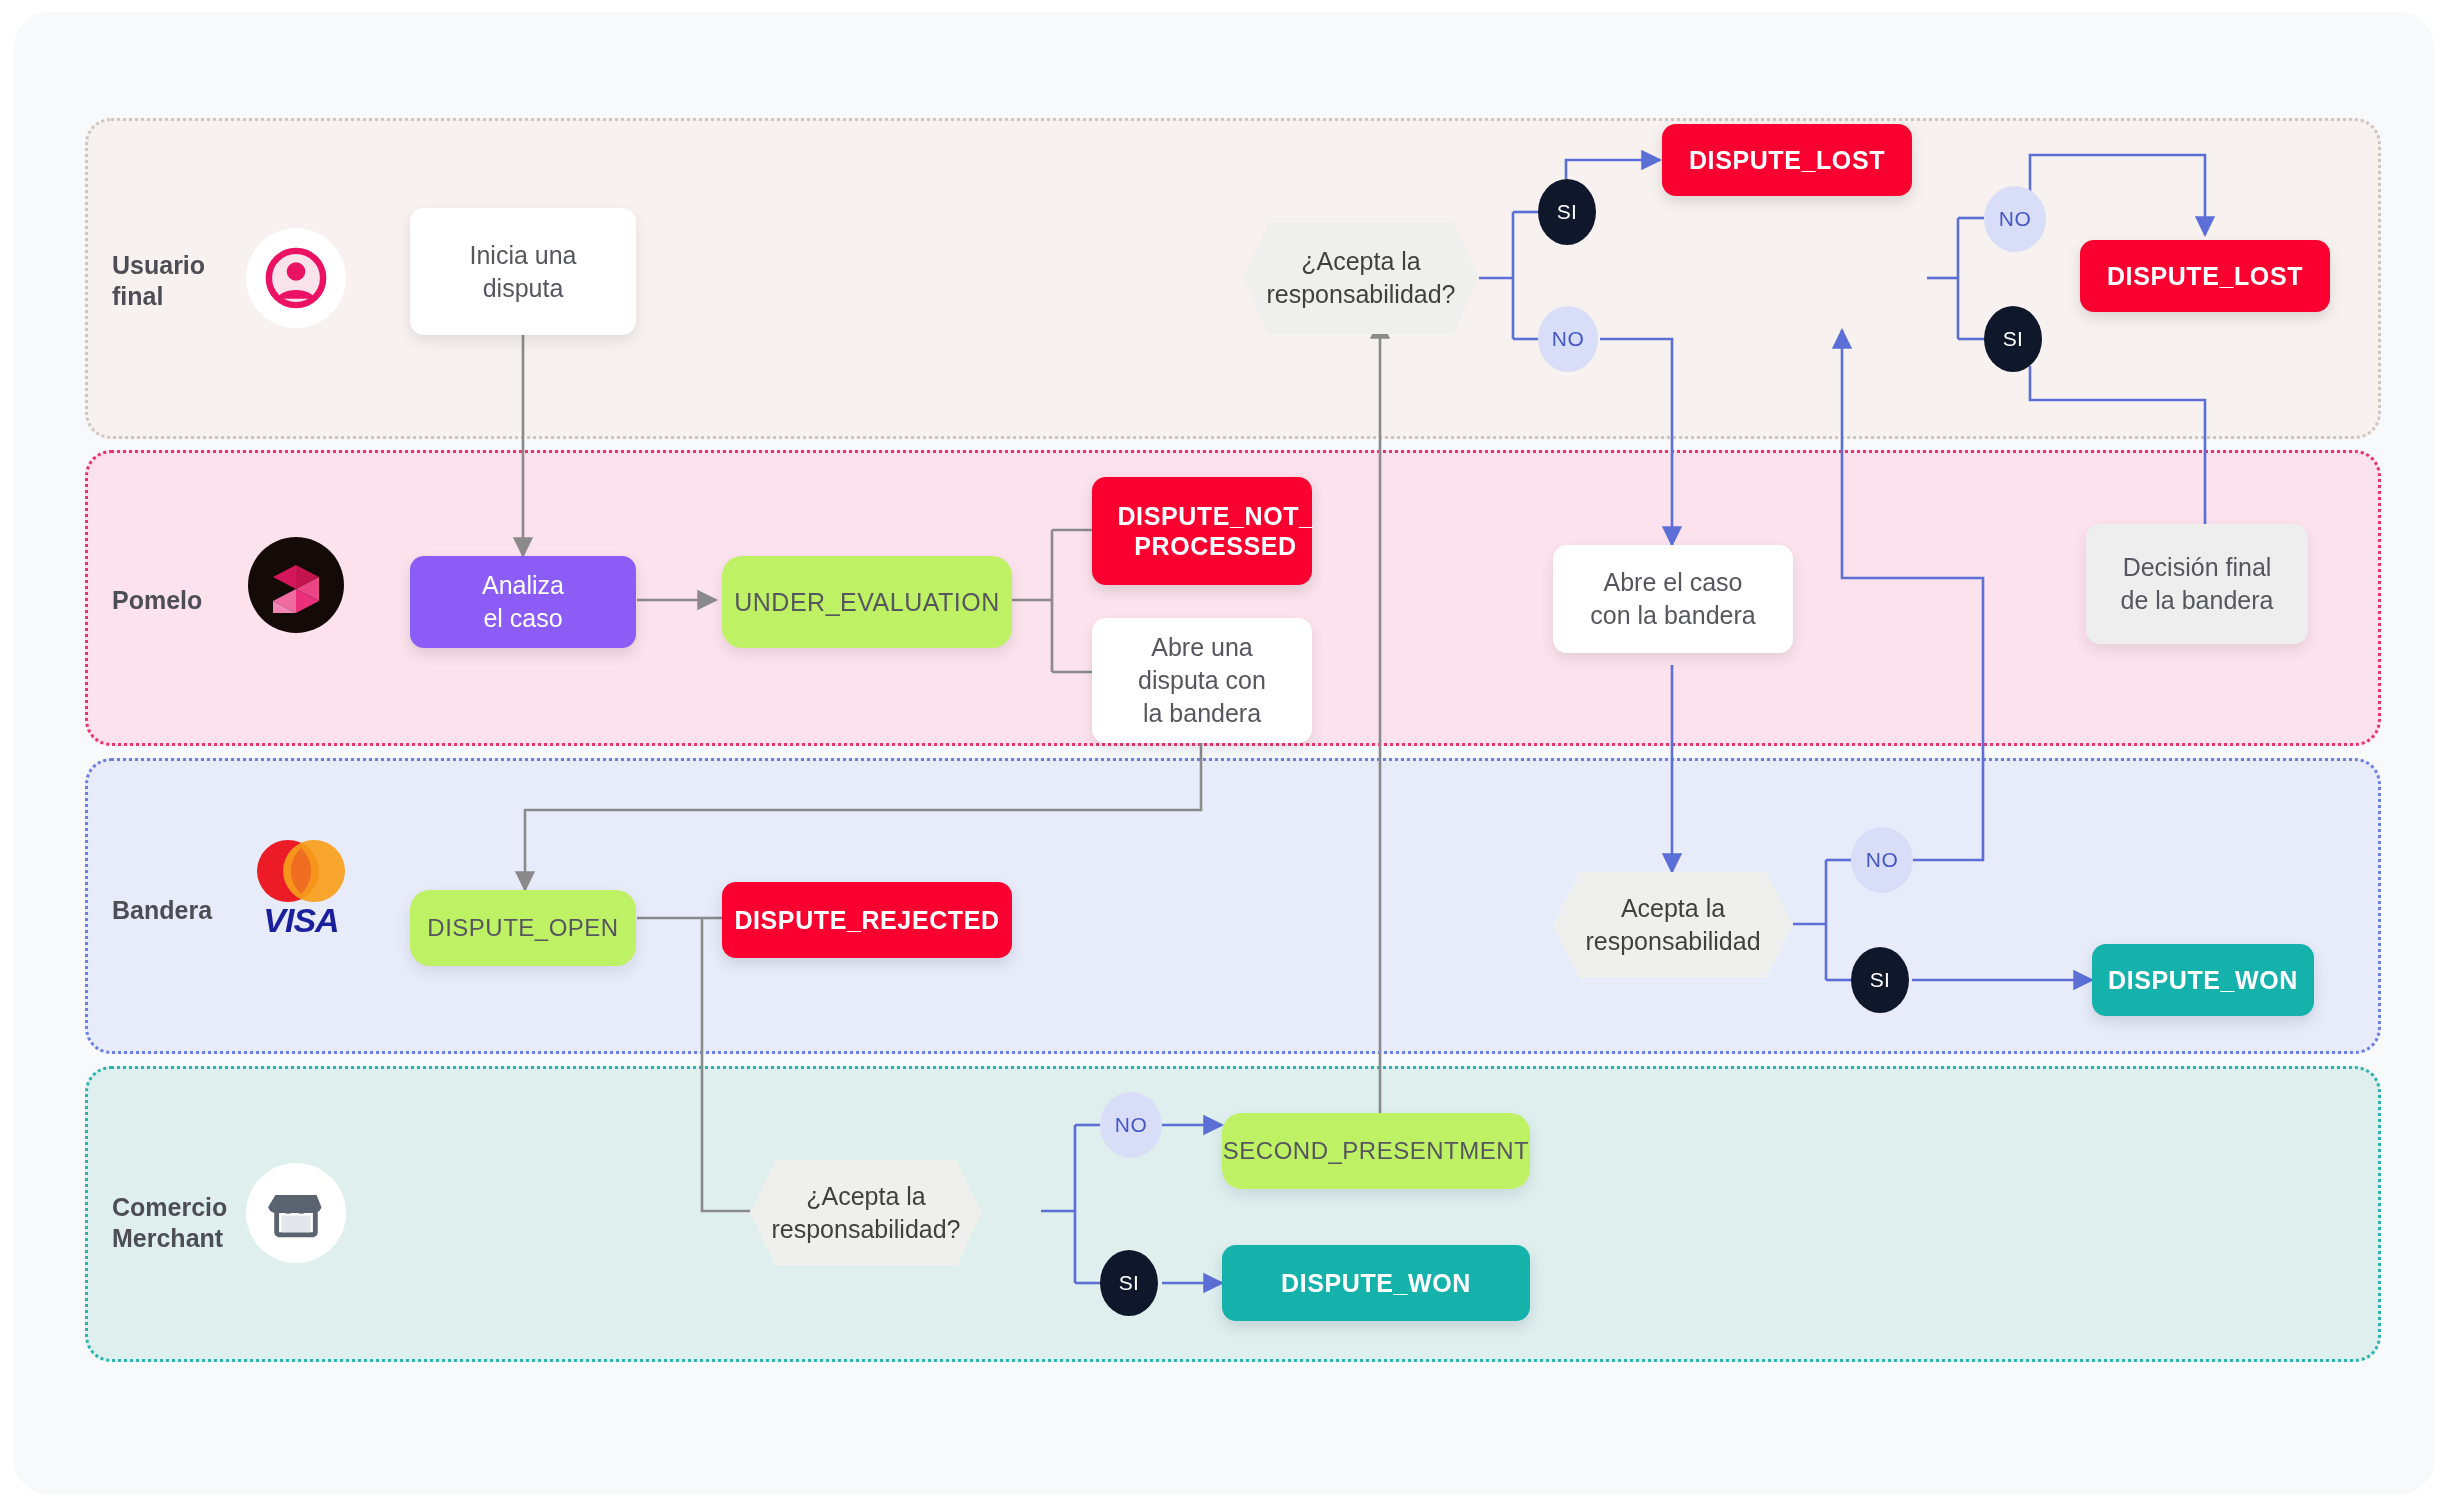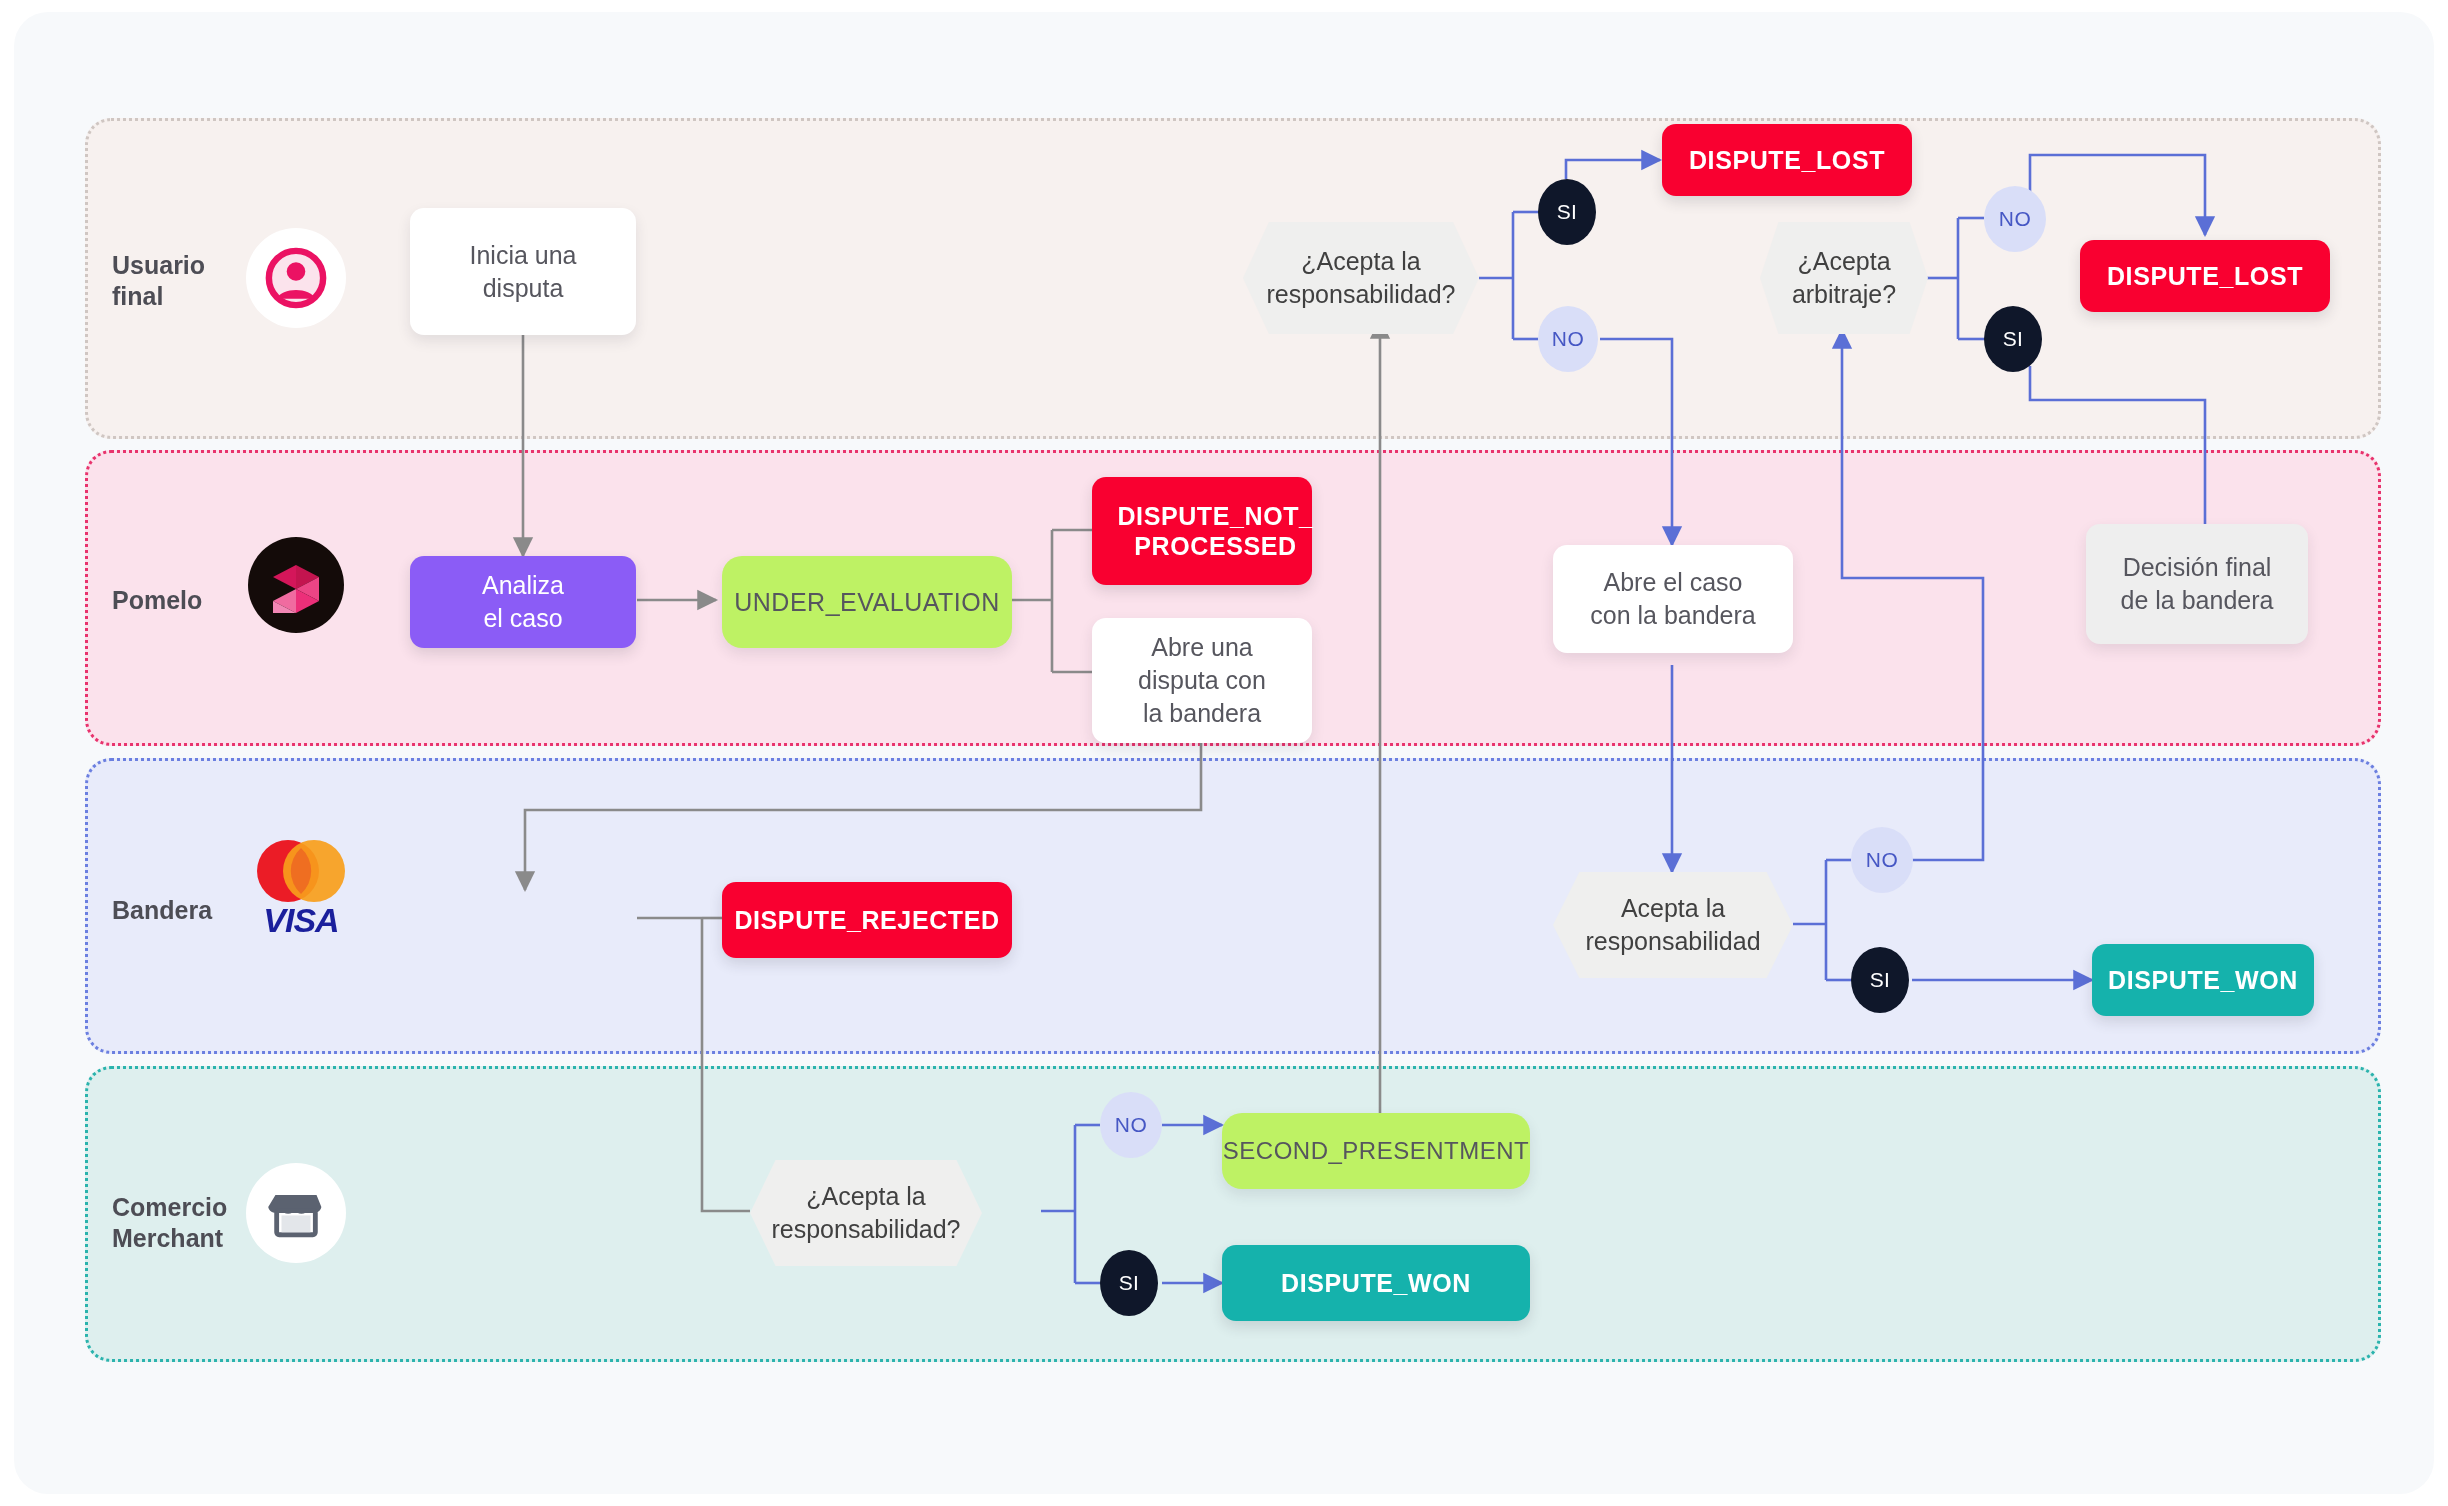--- a/index.html
+++ b/index.html
@@ -179,43 +179,39 @@
 
     <div class="hex" style="left:1243px;top:222px;width:236px;height:112px;">
       <div class="hexbody"></div>
       <div class="hextext">¿Acepta la
 responsabilidad?</div>
     </div>
     <div class="pill pill-si" style="left:1538px;top:179px;width:58px;height:66px;">SI</div>
     <div class="pill pill-no" style="left:1538px;top:306px;width:60px;height:66px;">NO</div>
     <div class="node n-red" style="left:1662px;top:124px;width:250px;height:72px;">DISPUTE_LOST</div>
 
-    <div class="hex" style="left:1760px;top:222px;width:168px;height:112px;">
-      <div class="hexbody"></div>
-      <div class="hextext">¿Acepta
-arbitraje?</div>
-    </div>
     <div class="pill pill-no" style="left:1984px;top:186px;width:62px;height:66px;">NO</div>
     <div class="pill pill-si" style="left:1984px;top:306px;width:58px;height:66px;">SI</div>
     <div class="node n-red" style="left:2080px;top:240px;width:250px;height:72px;">DISPUTE_LOST</div>
 
     <div class="node n-pink" style="left:410px;top:556px;width:226px;height:92px;">Analiza
 el caso</div>
     <div class="node n-gray" style="left:722px;top:556px;width:290px;height:92px;">UNDER_EVALUATION</div>
     <div class="node n-red" style="left:1092px;top:477px;width:220px;height:108px;padding-left:27px;">DISPUTE_NOT_
 PROCESSED</div>
     <div class="node n-white" style="left:1092px;top:618px;width:220px;height:125px;">Abre una
 disputa con
 la bandera</div>
 
     <div class="node n-white" style="left:1553px;top:545px;width:240px;height:108px;text-align:center;">Abre el caso
 con la bandera</div>
     <div class="node n-gray-soft" style="left:2086px;top:524px;width:222px;height:120px;text-align:center;">Decisión final
 de la bandera</div>
 
+    <div class="node n-gray" style="left:410px;top:890px;width:226px;height:76px;font-size:24px;">DISPUTE_OPEN</div>
     <div class="node n-red" style="left:722px;top:882px;width:290px;height:76px;">DISPUTE_REJECTED</div>
 
     <div class="hex" style="left:1553px;top:872px;width:240px;height:106px;">
       <div class="hexbody"></div>
       <div class="hextext">Acepta la
 responsabilidad</div>
     </div>
     <div class="pill pill-no" style="left:1851px;top:827px;width:62px;height:66px;">NO</div>
     <div class="pill pill-si" style="left:1851px;top:947px;width:58px;height:66px;">SI</div>
     <div class="node n-teal" style="left:2092px;top:944px;width:222px;height:72px;">DISPUTE_WON</div>

